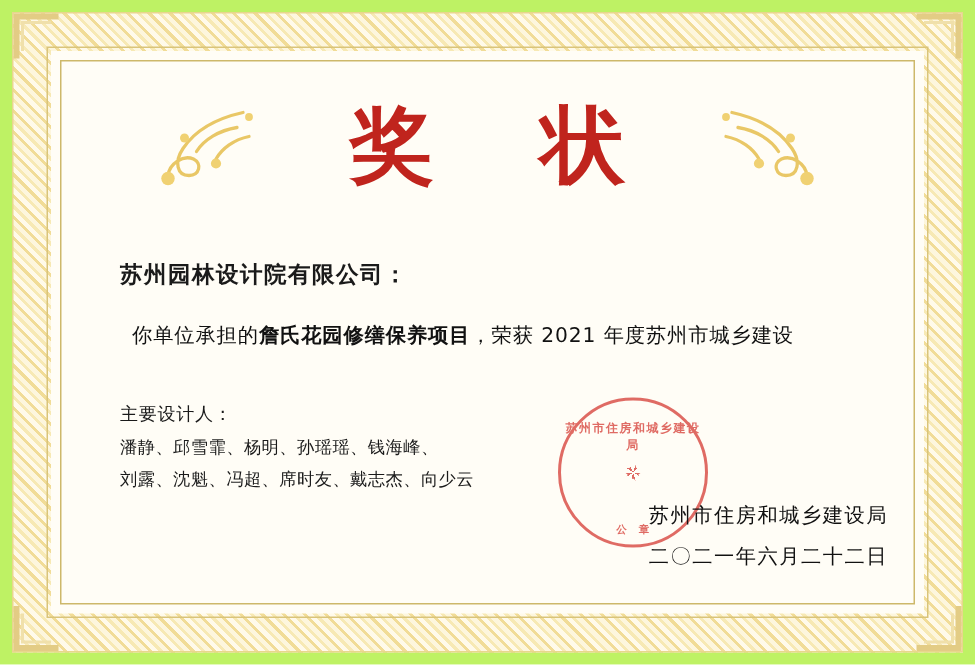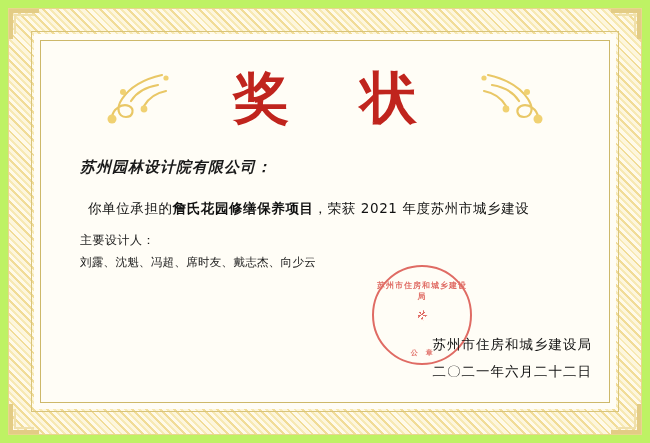--- a/index.html
+++ b/index.html
@@ -111,44 +111,43 @@
     top: 50%;
     transform: translateY(-50%);
     width: 72px;
     height: 56px;
     opacity: .95;
   }
   .flourish.left  { left: 48px; }
   .flourish.right { right: 48px; transform: translateY(-50%) scaleX(-1); }
 
   .salutation {
-    margin-top: 16px;
+    margin-top: 32px;
     font-family: "DejaVu Sans", "Liberation Sans", sans-serif;
     font-size: 15px;
     font-weight: bold;
     color: #1a1a1a;
     padding-left: 28px;
     letter-spacing: 1px;
-    font-style: italic;
   }
 
   .body-para {
     margin-top: 16px;
     font-size: 13.5px;
     color: #111;
     line-height: 2.35;
     letter-spacing: 0.6px;
     padding: 0 8px 0 8px;
     text-align: justify;
   }
   .body-para .indent { display: inline-block; width: 28px; }
   .body-para b { font-weight: bold; }
 
   .designers {
-    margin-top: 4px;
+    margin-top: 24px;
     padding-left: 28px;
     font-size: 11.5px;
     color: #1a1a1a;
     line-height: 1.9;
   }
   .designers .dlabel { font-size: 12px; letter-spacing: .5px; }
   .designers .dnames { letter-spacing: .3px; }
 
   
   .signature {
@@ -263,20 +262,21 @@
     </div>
 
     <div class="salutation">苏州园林设计院有限公司：</div>
 
     <div class="body-para">
       <span class="indent"></span><span>你单位承担的</span><b>詹氏花园修缮保养项目</b><span>，荣获 2021 年度苏州市城乡建设</span><br>
     </div>
 
     <div class="designers">
       <div class="dlabel">主要设计人：</div>
+      <div class="dnames">潘静、邱雪霏、杨明、孙瑶瑶、钱海峰、</div>
       <div class="dnames">刘露、沈魁、冯超、席时友、戴志杰、向少云</div>
     </div>
 
     <div class="seal">
       <div class="seal-text-top">苏州市住房和城乡建设局</div>
       <div class="seal-text-bottom">公　章</div>
     </div>
 
     <div class="signature">
       <div class="org">苏州市住房和城乡建设局</div>

